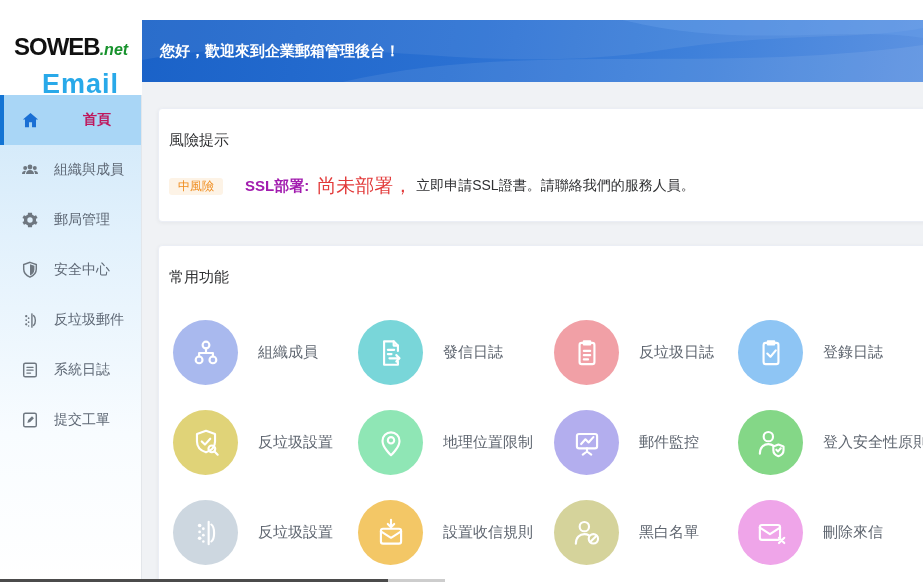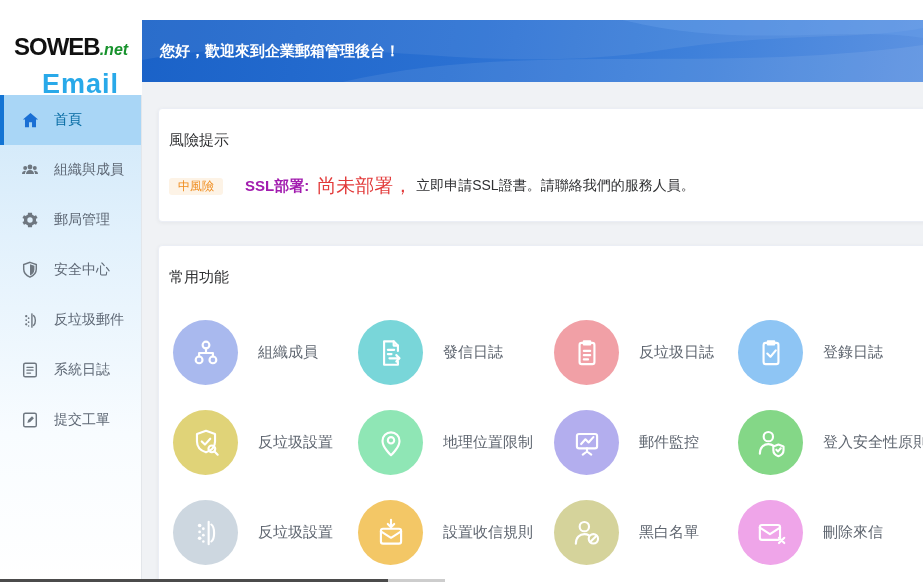--- a/index.html
+++ b/index.html
@@ -19,21 +19,21 @@
   .header svg.waves{position:absolute;left:0;top:0;width:100%;height:100%;}
   .header-greeting{position:absolute;left:18px;top:0;line-height:62px;color:#fff;font-size:15px;}
 
   
   .sidebar{position:absolute;left:0;top:88px;width:141px;height:494px;
     background:linear-gradient(180deg,#cee7f9 0%,#e2f1fc 30%,#f8fcff 70%,#ffffff 100%);
     border-right:1px solid #e3e6ea;z-index:4;}
   .side-item{position:relative;height:50px;display:flex;align-items:center;cursor:pointer;
     color:#5f6976;font-size:14px;}
   .side-item .s-ic{width:20px;height:20px;margin-left:20px;margin-right:14px;flex:0 0 auto;display:flex;align-items:center;justify-content:center;}
-  .side-item.active{background:#a9d6f6;border-left:4px solid #1374d4;color:#0369a1;font-weight:normal;}
+  .side-item.active{background:#a9d6f6;border-left:4px solid #1374d4;color:#be185d;font-weight:bold;gap:29px;}
   .side-item.active .s-ic{margin-left:16px;}
   .sidebar .spacer{height:7px;}
 
   
   .main{position:absolute;left:142px;right:0;top:82px;bottom:0;background:#f0f2f5;}
   .card{position:absolute;left:16px;right:-8px;background:#fff;border:1px solid #ebeef5;border-radius:4px;
     box-shadow:0 1px 4px rgba(0,0,0,0.05);}
   .card-risk{top:26px;height:112px;}
   .card-fn{top:163px;height:400px;}
   .card-title{padding:22px 0 0 10px;font-size:15px;color:#303133;}

